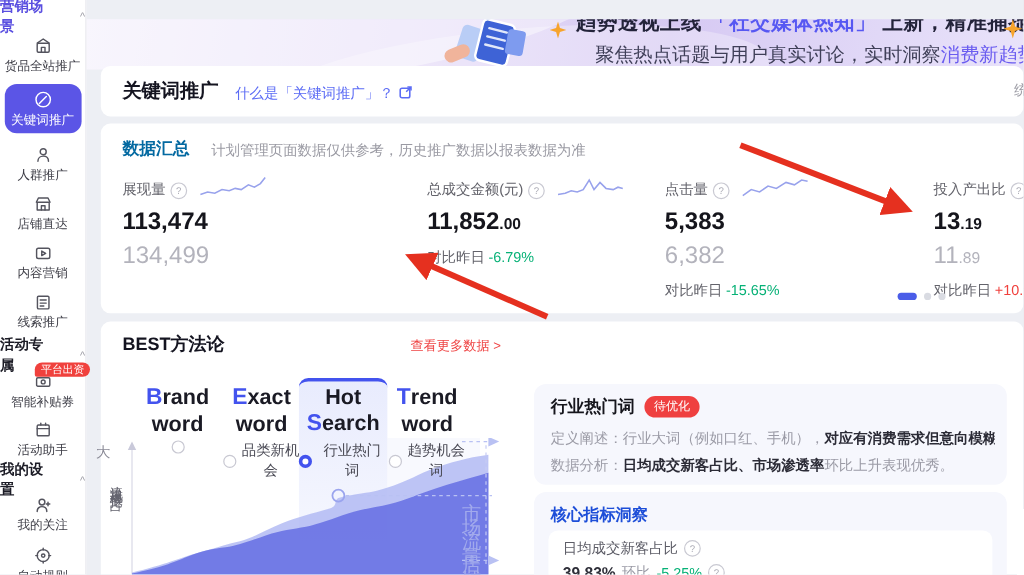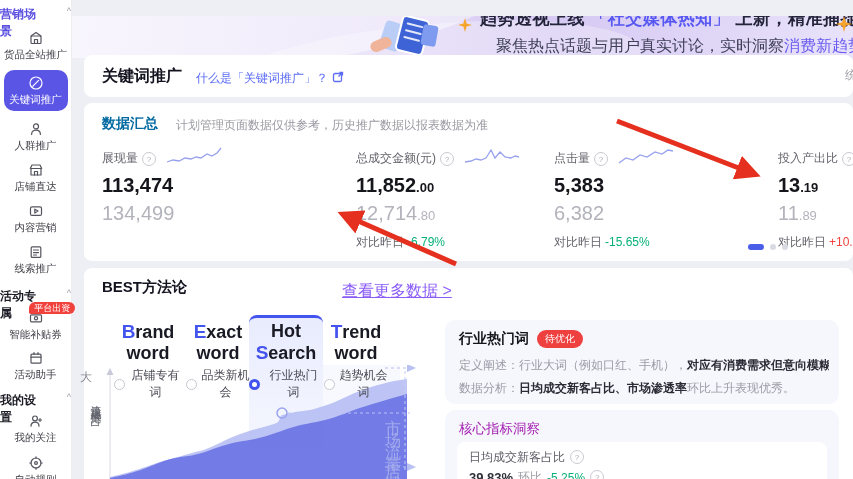--- a/index.html
+++ b/index.html
@@ -2,21 +2,21 @@
 <html><head>
 <meta charset="utf-8">
 <style>
   html,body{margin:0;padding:0;background:#e8eaef;}
   .page{position:relative;width:853px;height:479px;overflow:hidden;background:#edeff4;
         font-family:"Liberation Sans","DejaVu Sans",sans-serif;-webkit-font-smoothing:antialiased;}
 
   
   .sidebar{position:absolute;left:0;top:0;width:72px;height:479px;background:#fff;border-right:1px solid #ececf1;
            display:flex;flex-direction:column;align-items:center;padding-top:6px;box-sizing:border-box;z-index:5;}
-  .sb-head{display:flex;gap:21px;font-size:12px;font-weight:bold;color:#1c1c26;height:16px;}
+  .sb-head{display:flex;align-items:center;gap:21px;font-size:12px;font-weight:bold;color:#1c1c26;height:16px;}
   .sb-head .caret{font-size:9px;color:#9a9aa3;font-weight:normal;}
   .sb-head.accent{color:#5a4fe0;}
   .sb-item{position:relative;display:flex;flex-direction:column;align-items:center;gap:2px;
            font-size:10.5px;color:#3d3d46;cursor:pointer;white-space:nowrap;}
   .sb-item svg{stroke:#54545e;fill:none;stroke-width:1.2;stroke-linecap:round;stroke-linejoin:round;}
   .sb-item.active{background:#5b55e6;border-radius:10px;padding:5px 3px 4px;width:58px;color:#fff;}
   .sb-item.active svg{stroke:#fff;}
   .badge-float{position:absolute;top:-8px;left:20px;background:#f0413d;color:#fff;font-size:9px;line-height:12px;
                padding:0 5px;border-radius:7px 7px 7px 2px;white-space:nowrap;z-index:2;}
 
@@ -66,21 +66,21 @@
   .chg{margin-left:3px;}
   .chg.down{color:#06b176;}
   .chg.up{color:#f0413d;}
   .dots{position:absolute;left:664px;top:141px;display:flex;gap:6px;align-items:center;}
   .dot{width:6px;height:6px;border-radius:3px;background:#d9dbe2;cursor:pointer;}
   .dot.active{width:16px;background:#4a5de8;}
 
   
   .best-title{position:absolute;left:18px;top:10px;font-size:15px;font-weight:bold;color:#141420;}
   .best-meta{position:absolute;left:104px;top:13px;font-size:12px;color:#9a9aa3;}
-  .best-link{position:absolute;left:258px;top:13px;font-size:16px;color:#8b5cf6;cursor:pointer;text-decoration:underline;}
+  .best-link{position:absolute;left:258px;top:13px;font-size:11px;color:#ef4444;cursor:pointer;}
 
   
   .band-active{position:absolute;left:165px;top:47px;width:74px;height:164px;border-top:3px solid #4353ee;
                border-radius:8px 8px 0 0;background:linear-gradient(180deg,rgba(130,148,245,.18),rgba(130,148,245,.05));}
   .band4{position:absolute;left:239px;top:97px;width:77px;height:114px;background:rgba(130,148,245,.06);}
   .tab{position:absolute;top:53px;text-align:center;cursor:pointer;z-index:2;}
   .t1{left:30px;width:68px;}.t2{left:102px;width:64px;}.t3{left:165px;width:74px;}.t4{left:240px;width:64px;}
   .tab-pre,.tab-rest{font-size:18px;font-weight:bold;color:#1a1a24;}
   .tab-letter{font-size:19px;font-weight:bold;color:#4353ee;}
   .tab-sub{margin-top:3px;display:flex;align-items:center;gap:4px;justify-content:center;font-size:12px;color:#4a4a55;}
@@ -98,21 +98,21 @@
   
   .panel{position:absolute;left:361px;width:394px;background:#f6f7fd;border-radius:10px;}
   .p1{top:52px;height:84px;}
   .p2{top:142px;height:96px;}
   .p-title{position:absolute;left:14px;top:10px;display:flex;align-items:center;gap:8px;font-size:14px;font-weight:bold;color:#15151c;}
   .pill{background:#ef4040;color:#fff;font-size:10px;font-weight:normal;padding:2px 8px;border-radius:9px;}
   .p-line{position:absolute;left:14px;right:10px;font-size:12px;color:#9b9ba6;white-space:nowrap;overflow:hidden;}
   .l-def{top:37px;}
   .l-data{top:60px;}
   .pl-bold{color:#2b2b36;font-weight:bold;}
-  .p2-title{position:absolute;left:14px;top:10px;font-size:13.5px;font-weight:normal;color:#a21caf;}
+  .p2-title{position:absolute;left:14px;top:10px;font-size:13.5px;font-weight:bold;color:#1d4ed8;}
   .inner{position:absolute;left:12px;top:32px;width:346px;background:#fff;border-radius:8px;padding:7px 12px;font-size:12px;}
   .in-r1{color:#5c5c66;display:flex;align-items:center;gap:5px;}
   .in-r2{margin-top:3px;display:flex;align-items:center;gap:5px;color:#9b9ba6;}
   .in-val{font-size:13px;font-weight:bold;color:#2e2e38;}
   .in-green{color:#06b176;}
 
   .overlay{position:absolute;left:0;top:0;width:853px;height:479px;z-index:40;pointer-events:none;}
 </style>
 </head>
 <body>
@@ -274,21 +274,20 @@
 
     <div class="metric m2">
       <div class="m-head">
           <span>总成交金额(元)</span>
           <span class="help">?</span>
         <svg width="58" height="22" viewBox="0 0 58 22">
             <polyline points="2,17 8,16 13,14 18,15 23,13 28,5 32,13 37,7 42,12 48,13 52,11 56,12" fill="none" stroke="#98a2ec" stroke-width="1.3"></polyline>
           </svg>
         </div>
       <div class="m-val"><span>11,852</span><span class="sm">.00</span></div>
-      <div class="m-prev"><span>12,714</span><span class="sm">.80</span></div>
       <div class="m-cmp"><span>对比昨日</span><span class="chg down">-6.79%</span></div>
     </div>
 
     <div class="metric m3">
       <div class="m-head">
           <span>点击量</span>
           <span class="help">?</span>
         <svg width="58" height="22" viewBox="0 0 58 22">
             <polyline points="2,18 9,13 16,15 23,10 30,12 38,7 45,9 51,5 56,6" fill="none" stroke="#98a2ec" stroke-width="1.3"></polyline>
           </svg>
@@ -319,21 +318,20 @@
     <div class="best-title">BEST方法论</div>
     <div class="best-link">查看更多数据 &gt;</div>
 
     <div class="band-active"></div>
     <div class="band4"></div>
 
     <div class="tab t1">
       <div><span class="tab-pre"></span><span class="tab-letter">B</span><span class="tab-rest">rand word</span></div>
       <div class="tab-sub">
           <span class="radio"></span>
-          <span>店铺专有词</span>
         </div>
     </div>
     <div class="tab t2">
       <div><span class="tab-pre"></span><span class="tab-letter">E</span><span class="tab-rest">xact word</span></div>
       <div class="tab-sub">
           <span class="radio"></span>
           <span>品类新机会</span>
         </div>
     </div>
     <div class="tab t3">

